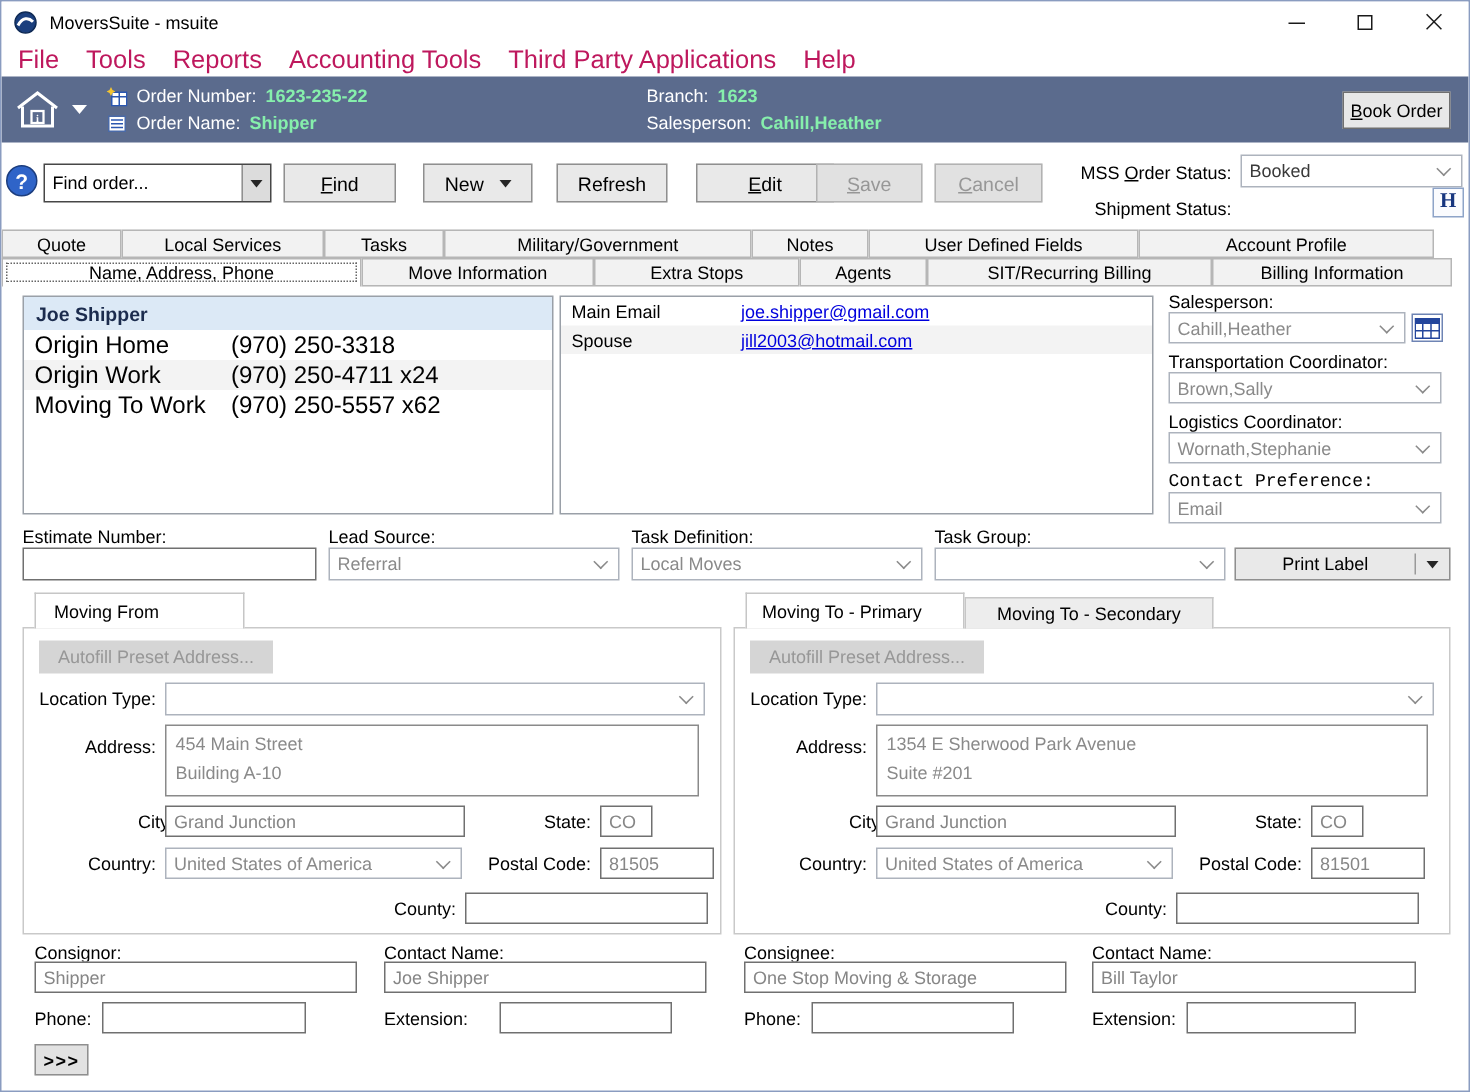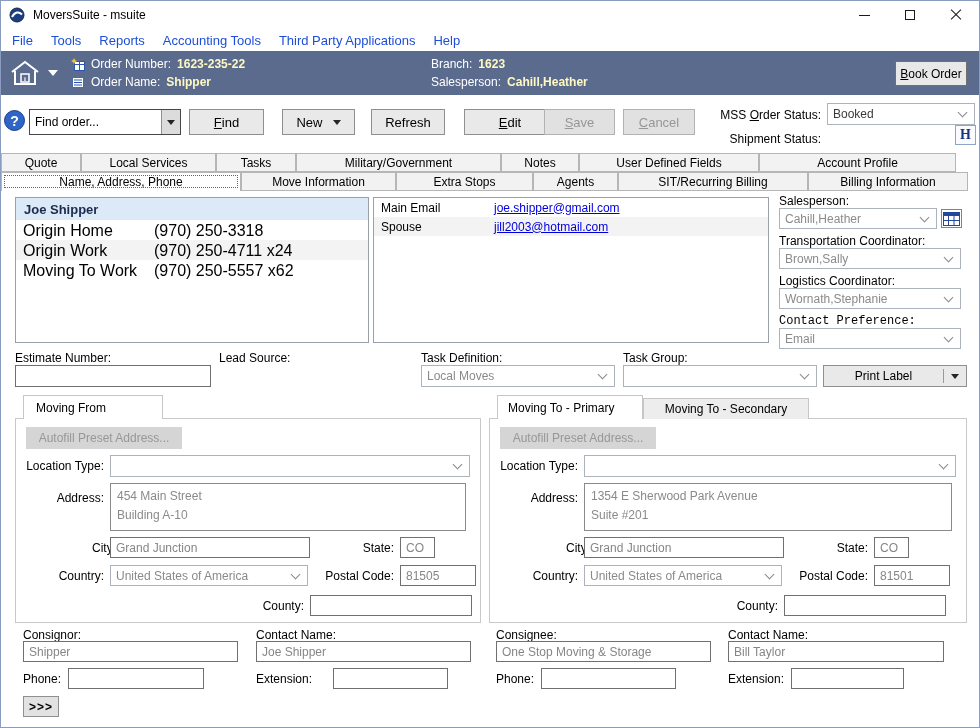--- a/index.html
+++ b/index.html
@@ -13,30 +13,30 @@
   .winbtns { margin-left:auto; display:flex; height:100%; }
   .winbtn { width:46px; height:100%; display:flex; align-items:center; justify-content:center; cursor:default; }
   .ic-min { width:11px; height:1px; background:#1a1a1a; }
   .ic-max { width:10px; height:10px; border:1px solid #1a1a1a; }
   .ic-x { position:relative; width:12px; height:12px; }
   .ic-x::before,.ic-x::after { content:""; position:absolute; left:-1px; top:5px; width:14px; height:1px; background:#1a1a1a; }
   .ic-x::before { transform:rotate(45deg); } .ic-x::after { transform:rotate(-45deg); }
 
   
   .menubar { position:absolute; top:28px; left:0; right:0; height:22px; display:flex; align-items:center; padding-left:2px; background:#fff; }
-  .menuitem { font-size:13px; padding:3px 9px; color:#1d4ed8;text-align:center; }
+  .menuitem { font-size:17px; padding:3px 9px; color:#be185d;text-align:center; }
 
   
   .headerbar { position:absolute; top:50px; left:0; right:0; height:44px; background:#5b6b8d; color:#fff; }
   .homebox { position:absolute; left:8px; top:6px; width:58px; height:32px; display:flex; align-items:center; gap:7px; }
   .tri-dn-w { width:0; height:0; border-left:5px solid transparent; border-right:5px solid transparent; border-top:6px solid #fff; }
   .hcol { position:absolute; top:4px; }
   .hcol1 { left:70px; } .hcol2 { left:430px; }
   .hrow { display:flex; align-items:center; height:18px; font-size:12px; gap:6px; }
-  .hlabel { color:#fff; } .hval { font-weight:bold; color:#fef9c3; }
+  .hlabel { color:#fff; } .hval { font-weight:bold; color:#86efac; }
   .hicon { width:14px; height:13px; display:inline-flex; }
   .bookbtn { position:absolute; right:12px; top:10px; width:72px; height:25px; background:#e8e8e8; border:1px solid #6f6f6f; font-size:12px; color:#000; display:flex; align-items:center; justify-content:center; }
 
   
   .helpicon { position:absolute; left:3px; top:109px; width:21px; height:21px; border-radius:50%; background:#2f64c8; border:1px solid #1c3d7e; color:#fff; font-weight:bold; font-size:14px; display:flex; align-items:center; justify-content:center; }
   .findcombo { position:absolute; left:28px; top:108px; width:152px; height:26px; border:1px solid #474747; background:#fff; display:flex; align-items:stretch; }
   .findinput { flex:1; border:none; outline:none; padding-left:5px; font-size:12px; color:#000; font-family:inherit; min-width:0; }
   .finddrop { width:19px; background:#dcdcdc; border-left:1px solid #909090; display:flex; align-items:center; justify-content:center; }
   .tri-dn { width:0; height:0; border-left:4px solid transparent; border-right:4px solid transparent; border-top:5px solid #262626; }
   .tbtn { position:absolute; top:108px; height:26px; background:#e9e9e9; border:1px solid #8f8f8f; font-size:13px; color:#000; display:flex; align-items:center; justify-content:center; gap:10px; font-family:inherit; }
@@ -321,20 +321,24 @@
   </div>
   <div class="slabel" style="left:778px; top:313px;font-family:Liberation Mono, monospace;">Contact Preference:</div>
   <div class="combo" id="combo-contactpref">
     <span class="ctext">Email</span>
       <span class="chev"></span>
   </div>
 
   <div class="slabel" style="left:14px; top:350px;">Estimate Number:</div>
   <input class="inputbox" id="inp-estimate" value="" style="">
   <div class="slabel" style="left:218px; top:350px;">Lead Source:</div>
+  <div class="combo" id="combo-leadsource">
+    <span class="ctext">Referral</span>
+      <span class="chev"></span>
+  </div>
   <div class="slabel" style="left:420px; top:350px;">Task Definition:</div>
   <div class="combo" id="combo-taskdef">
     <span class="ctext">Local Moves</span>
       <span class="chev"></span>
   </div>
   <div class="slabel" style="left:622px; top:350px;">Task Group:</div>
   <div class="combo" id="combo-taskgroup">
     <span class="ctext"></span>
       <span class="chev"></span>
   </div>

